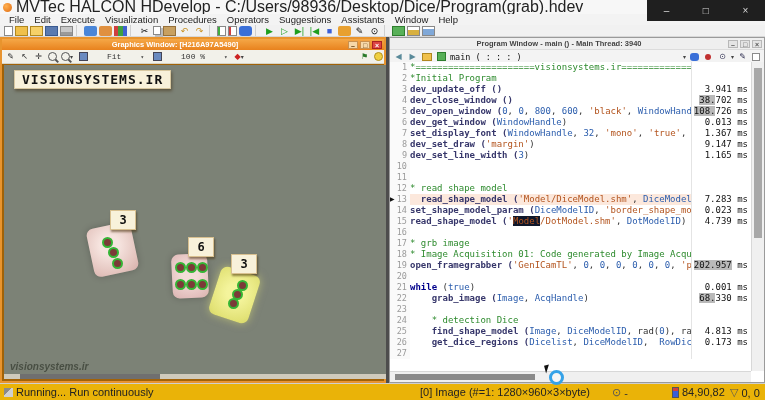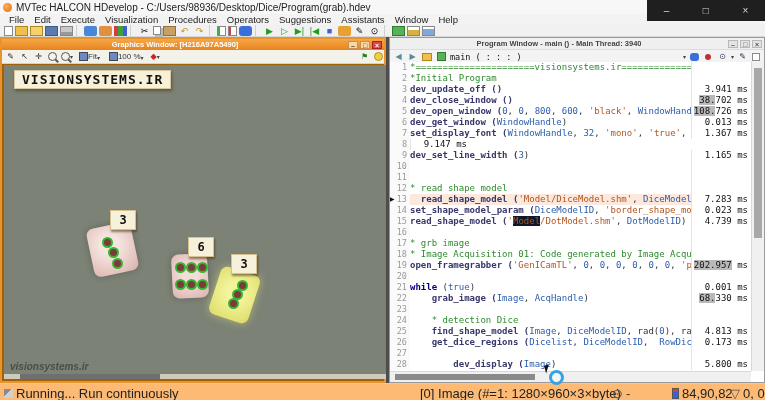--- a/index.html
+++ b/index.html
@@ -1,20 +1,20 @@
 <!DOCTYPE html>
 <html><head>
 <meta charset="utf-8">
 <style>
   html,body{margin:0;padding:0;width:765px;height:400px;overflow:hidden;
     font-family:"Liberation Sans",sans-serif;background:#f0f0f0;position:relative;}
   #app{position:absolute;inset:0;}
   
   #titlebar{position:absolute;left:0;top:0;width:765px;height:14px;background:#f7f7f7;
-    display:flex;align-items:center;font-size:10px;color:#222;}
+    display:flex;align-items:center;font-size:16px;color:#222;}
   #logo{width:9px;height:9px;border-radius:50%;background:radial-gradient(circle at 35% 35%,#ffb050,#e06a10);
     margin:0 4px 0 3px;flex:none;}
   #dark-controls{position:absolute;right:0;top:0;width:118px;height:21px;background:#1f1f1f;
     display:flex;align-items:center;justify-content:space-around;color:#d8d8d8;font-size:10px;z-index:5;}
   #menubar{position:absolute;left:0;top:14px;width:765px;height:11px;background:#f3f3f3;
     display:flex;align-items:center;font-size:9.5px;color:#222;padding-left:4px;box-sizing:border-box;}
   .menu-item{padding:0 5px;cursor:default;}
   #toolbar{position:absolute;left:0;top:25px;width:765px;height:12px;background:#f1f1f1;
     border-bottom:1px solid #d8d8d8;display:flex;align-items:center;padding-left:3px;box-sizing:border-box;}
   .icn{width:13px;height:10px;margin:0 1px;display:inline-flex;align-items:center;justify-content:center;
@@ -53,21 +53,21 @@
   .wbtn{width:10px;height:8px;font-size:7px;line-height:8px;text-align:center;color:#5a3a10;
     background:#f6d7a8;border:1px solid #c89050;box-sizing:border-box;}
   .wbtn.close{background:#d44;color:#fff;border-color:#a22;}
   #gfxtools{height:13px;background:#f2f1ea;border-bottom:1px solid #d8d4c4;display:flex;
     align-items:center;font-size:8px;color:#333;padding-left:3px;gap:3px;}
   .gtool{display:inline-flex;align-items:center;justify-content:center;height:11px;min-width:11px;}
   .mag{width:7px;height:7px;border:1.5px solid #555;border-radius:50%;position:relative;}
   .mag::after{content:"";position:absolute;width:4px;height:1.5px;background:#555;
     transform:rotate(45deg);right:-3px;bottom:-1px;}
   .ddcaret{font-size:6px;color:#444;}
-  .toolbtn{display:inline-flex;align-items:flex-end;gap:0;border:1px solid transparent;padding:0 2px;}
+  .toolbtn{display:inline-flex;align-items:flex-end;gap:19px;border:1px solid transparent;padding:0 2px;font-family:Liberation Mono, monospace;}
   .mini-img{width:7px;height:7px;background:#6a8ac0;border:1px solid #445;}
   #gfxcanvas{position:absolute;left:2px;top:26px;width:382px;height:313px;background:#7c8276;overflow:hidden;}
   #stamp{position:absolute;left:10px;top:5px;background:#f8f1da;border:1px solid #d8c8a0;
     box-shadow:1px 2px 3px rgba(60,40,10,.5);font-family:"DejaVu Sans Mono",monospace;
     font-weight:bold;font-size:13px;color:#111;padding:1px 7px;letter-spacing:1px;}
   .die{position:absolute;border-radius:7px;box-shadow:0 0 7px rgba(0,0,0,.22);}
   #die1{left:86px;top:160px;width:45px;height:49px;transform:rotate(-12deg);
     background:radial-gradient(circle at 45% 40%,#f6e4df 25%,#e3c3bd 75%,#d6aeaa);}
   #die2{left:168px;top:189px;width:36px;height:44px;transform:rotate(-3deg);
     background:radial-gradient(circle at 50% 45%,#f4dcd8 25%,#e2bebc 80%,#d8b0ae);}
@@ -119,22 +119,22 @@
   #hscroll{position:absolute;left:0;right:13px;bottom:0;height:11px;background:#f0f0f0;
     border-top:1px solid #d8d8d8;box-sizing:border-box;}
   #hthumb{position:absolute;left:5px;top:2px;width:140px;height:6px;background:#8a8a8a;}
   
   #cursor{position:absolute;left:547px;top:331px;width:14px;height:14px;z-index:9;}
   #cursor .ring{position:absolute;left:2px;top:2px;width:9px;height:9px;border:3px solid #35a2e8;
     border-radius:50%;background:rgba(255,255,255,.4);}
   #cursor .ptr{position:absolute;left:-2px;top:-3px;width:0;height:0;border-left:5px solid #111;
     border-bottom:8px solid transparent;transform:rotate(-15deg);}
   
-  #statusbar{position:absolute;left:0;top:383px;width:765px;height:17px;background:#fdba74;
-    border-top:1px solid #cfcfcf;box-sizing:border-box;font-size:13px;color:#222;}
+  #statusbar{position:absolute;left:0;top:383px;width:765px;height:17px;background:#eab308;
+    border-top:1px solid #cfcfcf;box-sizing:border-box;font-size:11px;color:#222;}
   .sb{position:absolute;top:2px;display:flex;align-items:center;gap:3px;}
   #sb-run{left:4px;}
   #run-ic{width:9px;height:9px;background:linear-gradient(135deg,#8a8a8a 40%,#d0d0d0 40%);}
   #sb-img{left:420px;}
   #sb-timer{left:612px;color:#333;}
   #sb-rgb{left:672px;}
   #rgb-ic{width:5px;height:9px;background:linear-gradient(180deg,#d04040 30%,#3a5fd8 30%);border:1px solid #555;}
   #sb-pos{left:730px;}
   .gl{color:#555;}
 </style>
@@ -328,20 +328,21 @@
               <span class="cod"><span class="tk-o">dev_get_window (</span><span class="tk-v">WindowHandle</span><span class="tk-p">)</span></span>
               <span class="tme">0.013 ms</span>
             </div>
             <div class="crow">
               <span class="gut">7</span>
               <span class="cod"><span class="tk-o">set_display_font (</span><span class="tk-v">WindowHandle</span><span class="tk-p">, </span><span class="tk-n">32</span><span class="tk-p">, </span><span class="tk-s">'mono'</span><span class="tk-p">, </span><span class="tk-s">'true'</span><span class="tk-p">, </span></span>
               <span class="tme">1.367 ms</span>
             </div>
             <div class="crow">
               <span class="gut">8</span>
+              <span class="cod"><span class="tk-o">dev_set_draw (</span><span class="tk-s">'margin'</span><span class="tk-p">)</span></span>
               <span class="tme">9.147 ms</span>
             </div>
             <div class="crow">
               <span class="gut">9</span>
               <span class="cod"><span class="tk-o">dev_set_line_width (</span><span class="tk-n">3</span><span class="tk-p">)</span></span>
               <span class="tme">1.165 ms</span>
             </div>
             <div class="crow">
               <span class="gut">10</span>
               <span class="cod"></span>
@@ -425,25 +426,20 @@
             </div>
             <div class="crow">
               <span class="gut">26</span>
               <span class="cod"><span class="tk-o">    get_dice_regions (</span><span class="tk-v">Dicelist</span><span class="tk-p">, </span><span class="tk-v">DiceModelID</span><span class="tk-p">,  </span><span class="tk-v">RowDice</span></span>
               <span class="tme">0.173 ms</span>
             </div>
             <div class="crow">
               <span class="gut">27</span>
               <span class="cod"></span>
               <span class="tme"></span>
-            </div>
-            <div class="crow">
-              <span class="gut">28</span>
-              <span class="cod"><span class="tk-o">        dev_display (</span><span class="tk-v">Image</span><span class="tk-p">)</span></span>
-              <span class="tme">5.800 ms</span>
             </div>
           </div>
       </div>
       <div id="vscroll">
         <div id="vthumb"></div>
       </div>
       <div id="hscroll">
         <div id="hthumb"></div>
       </div>
     </div>

